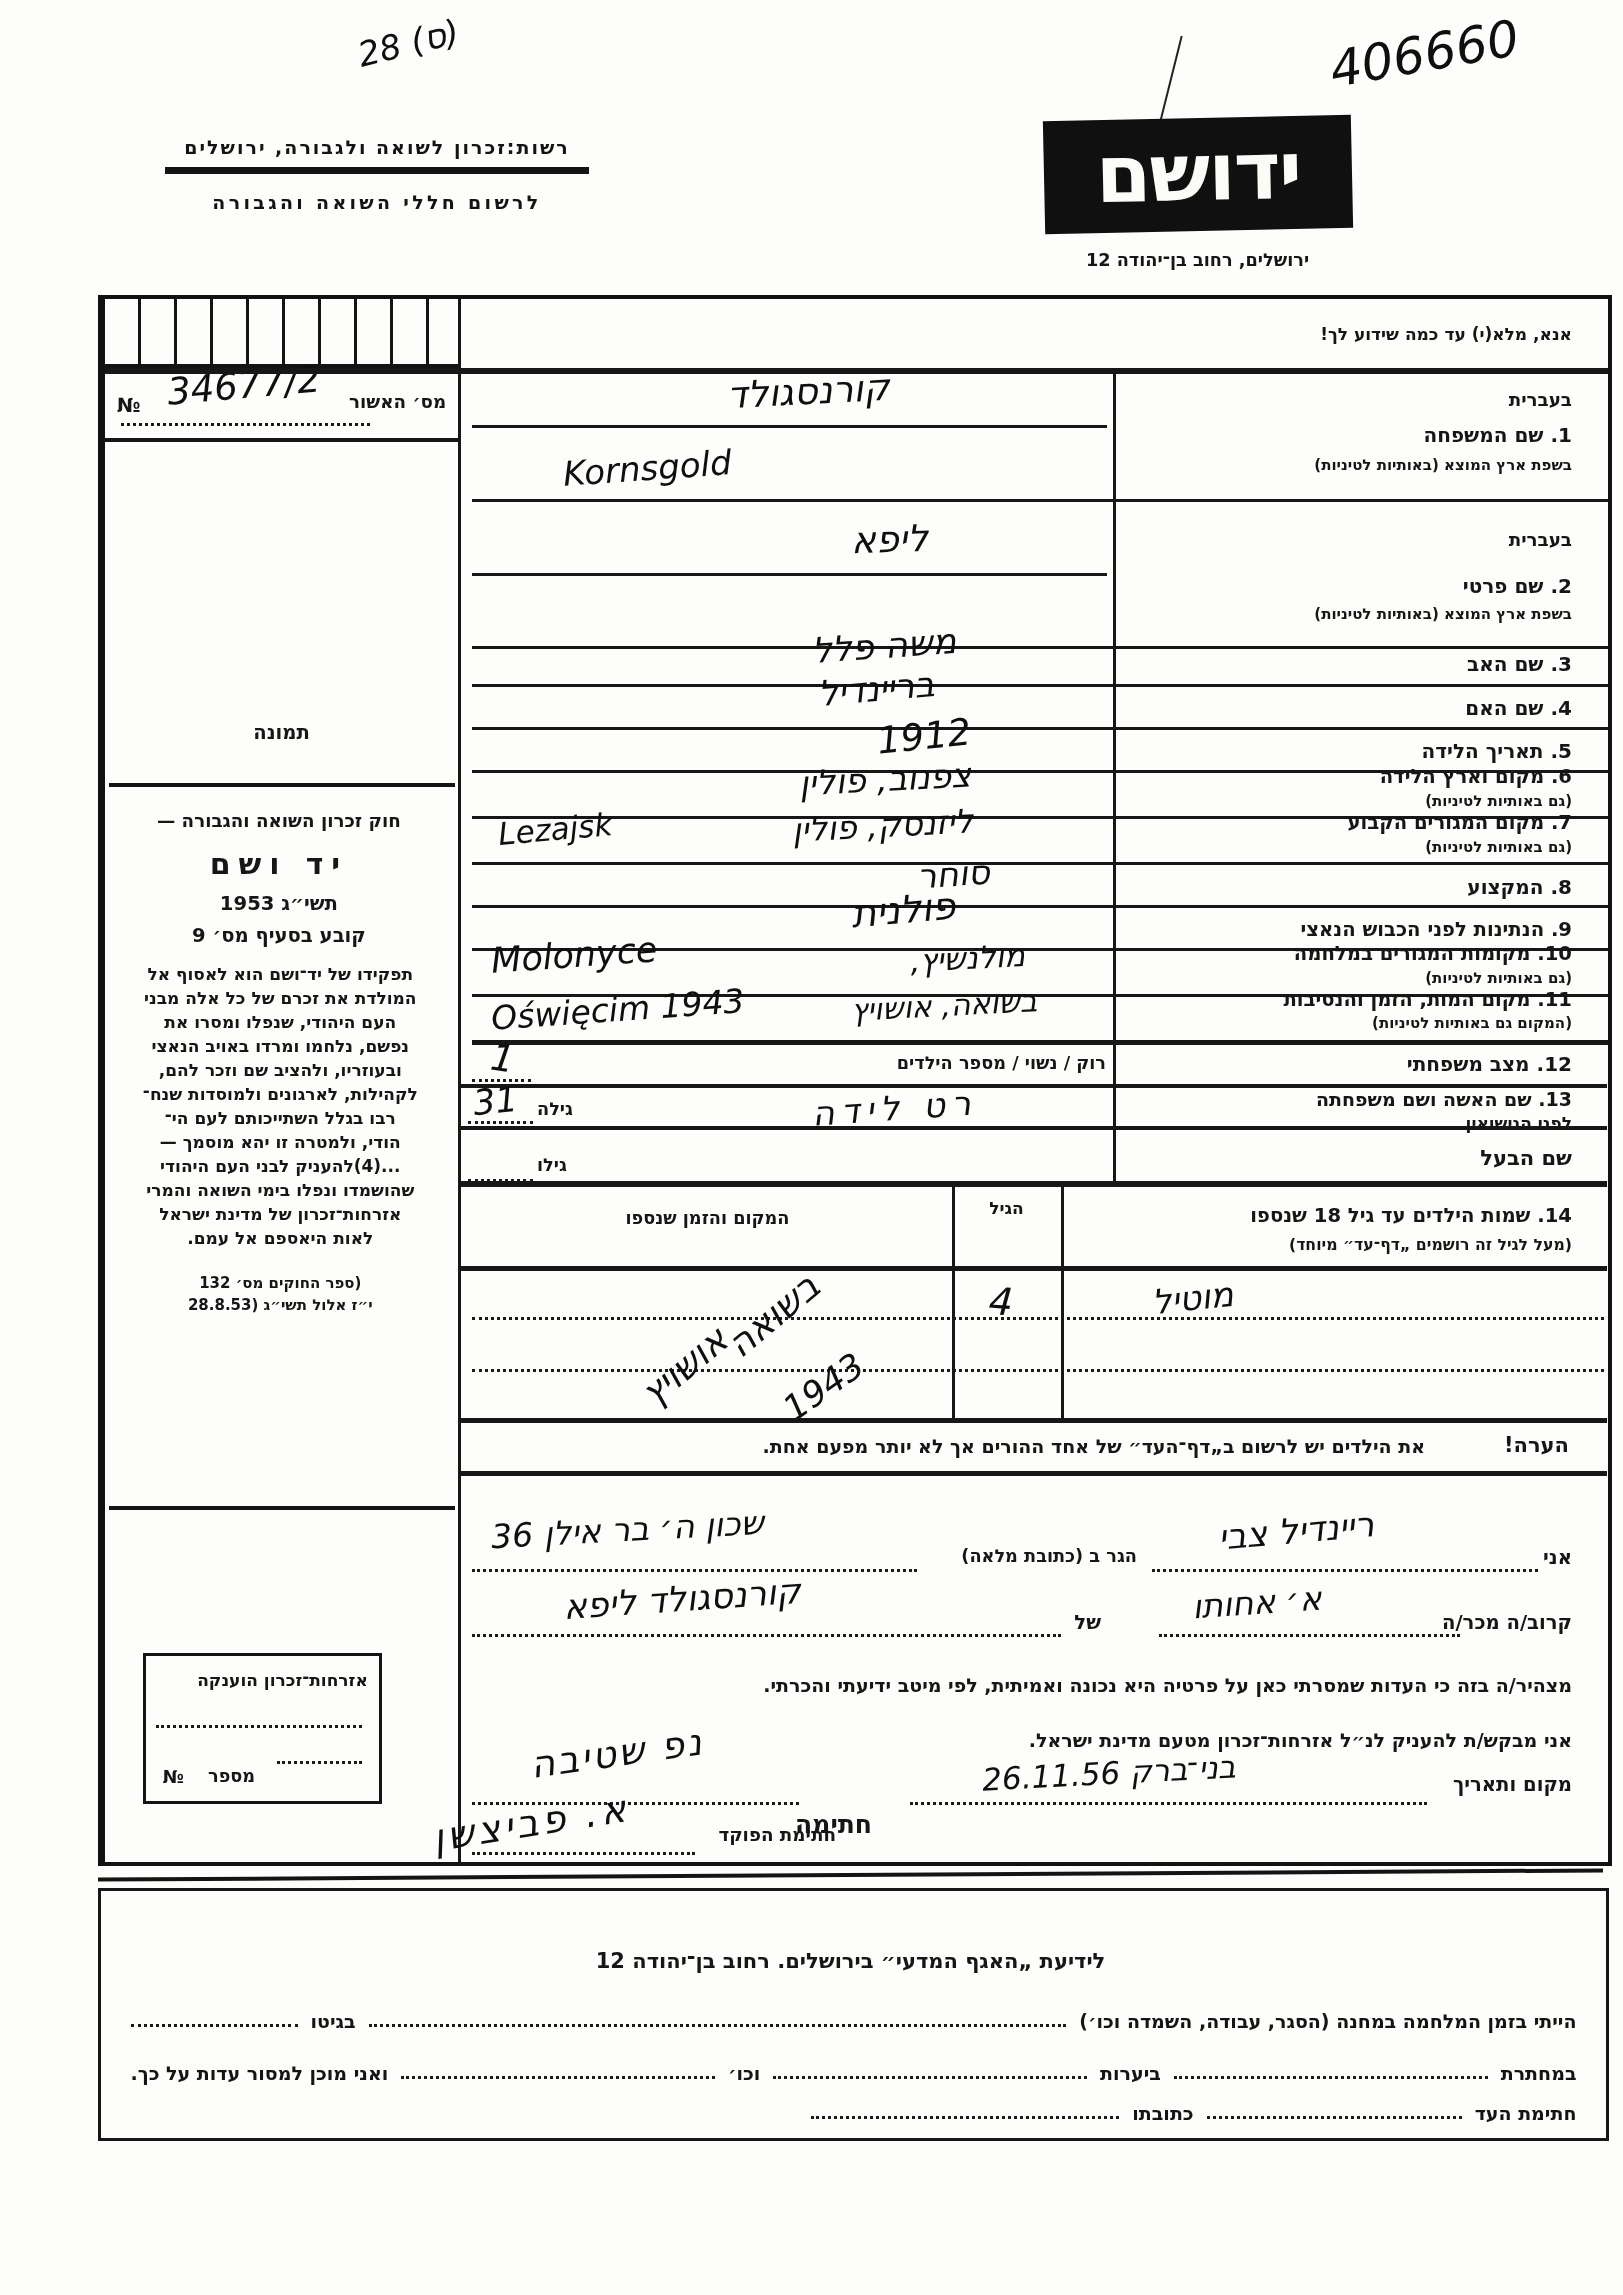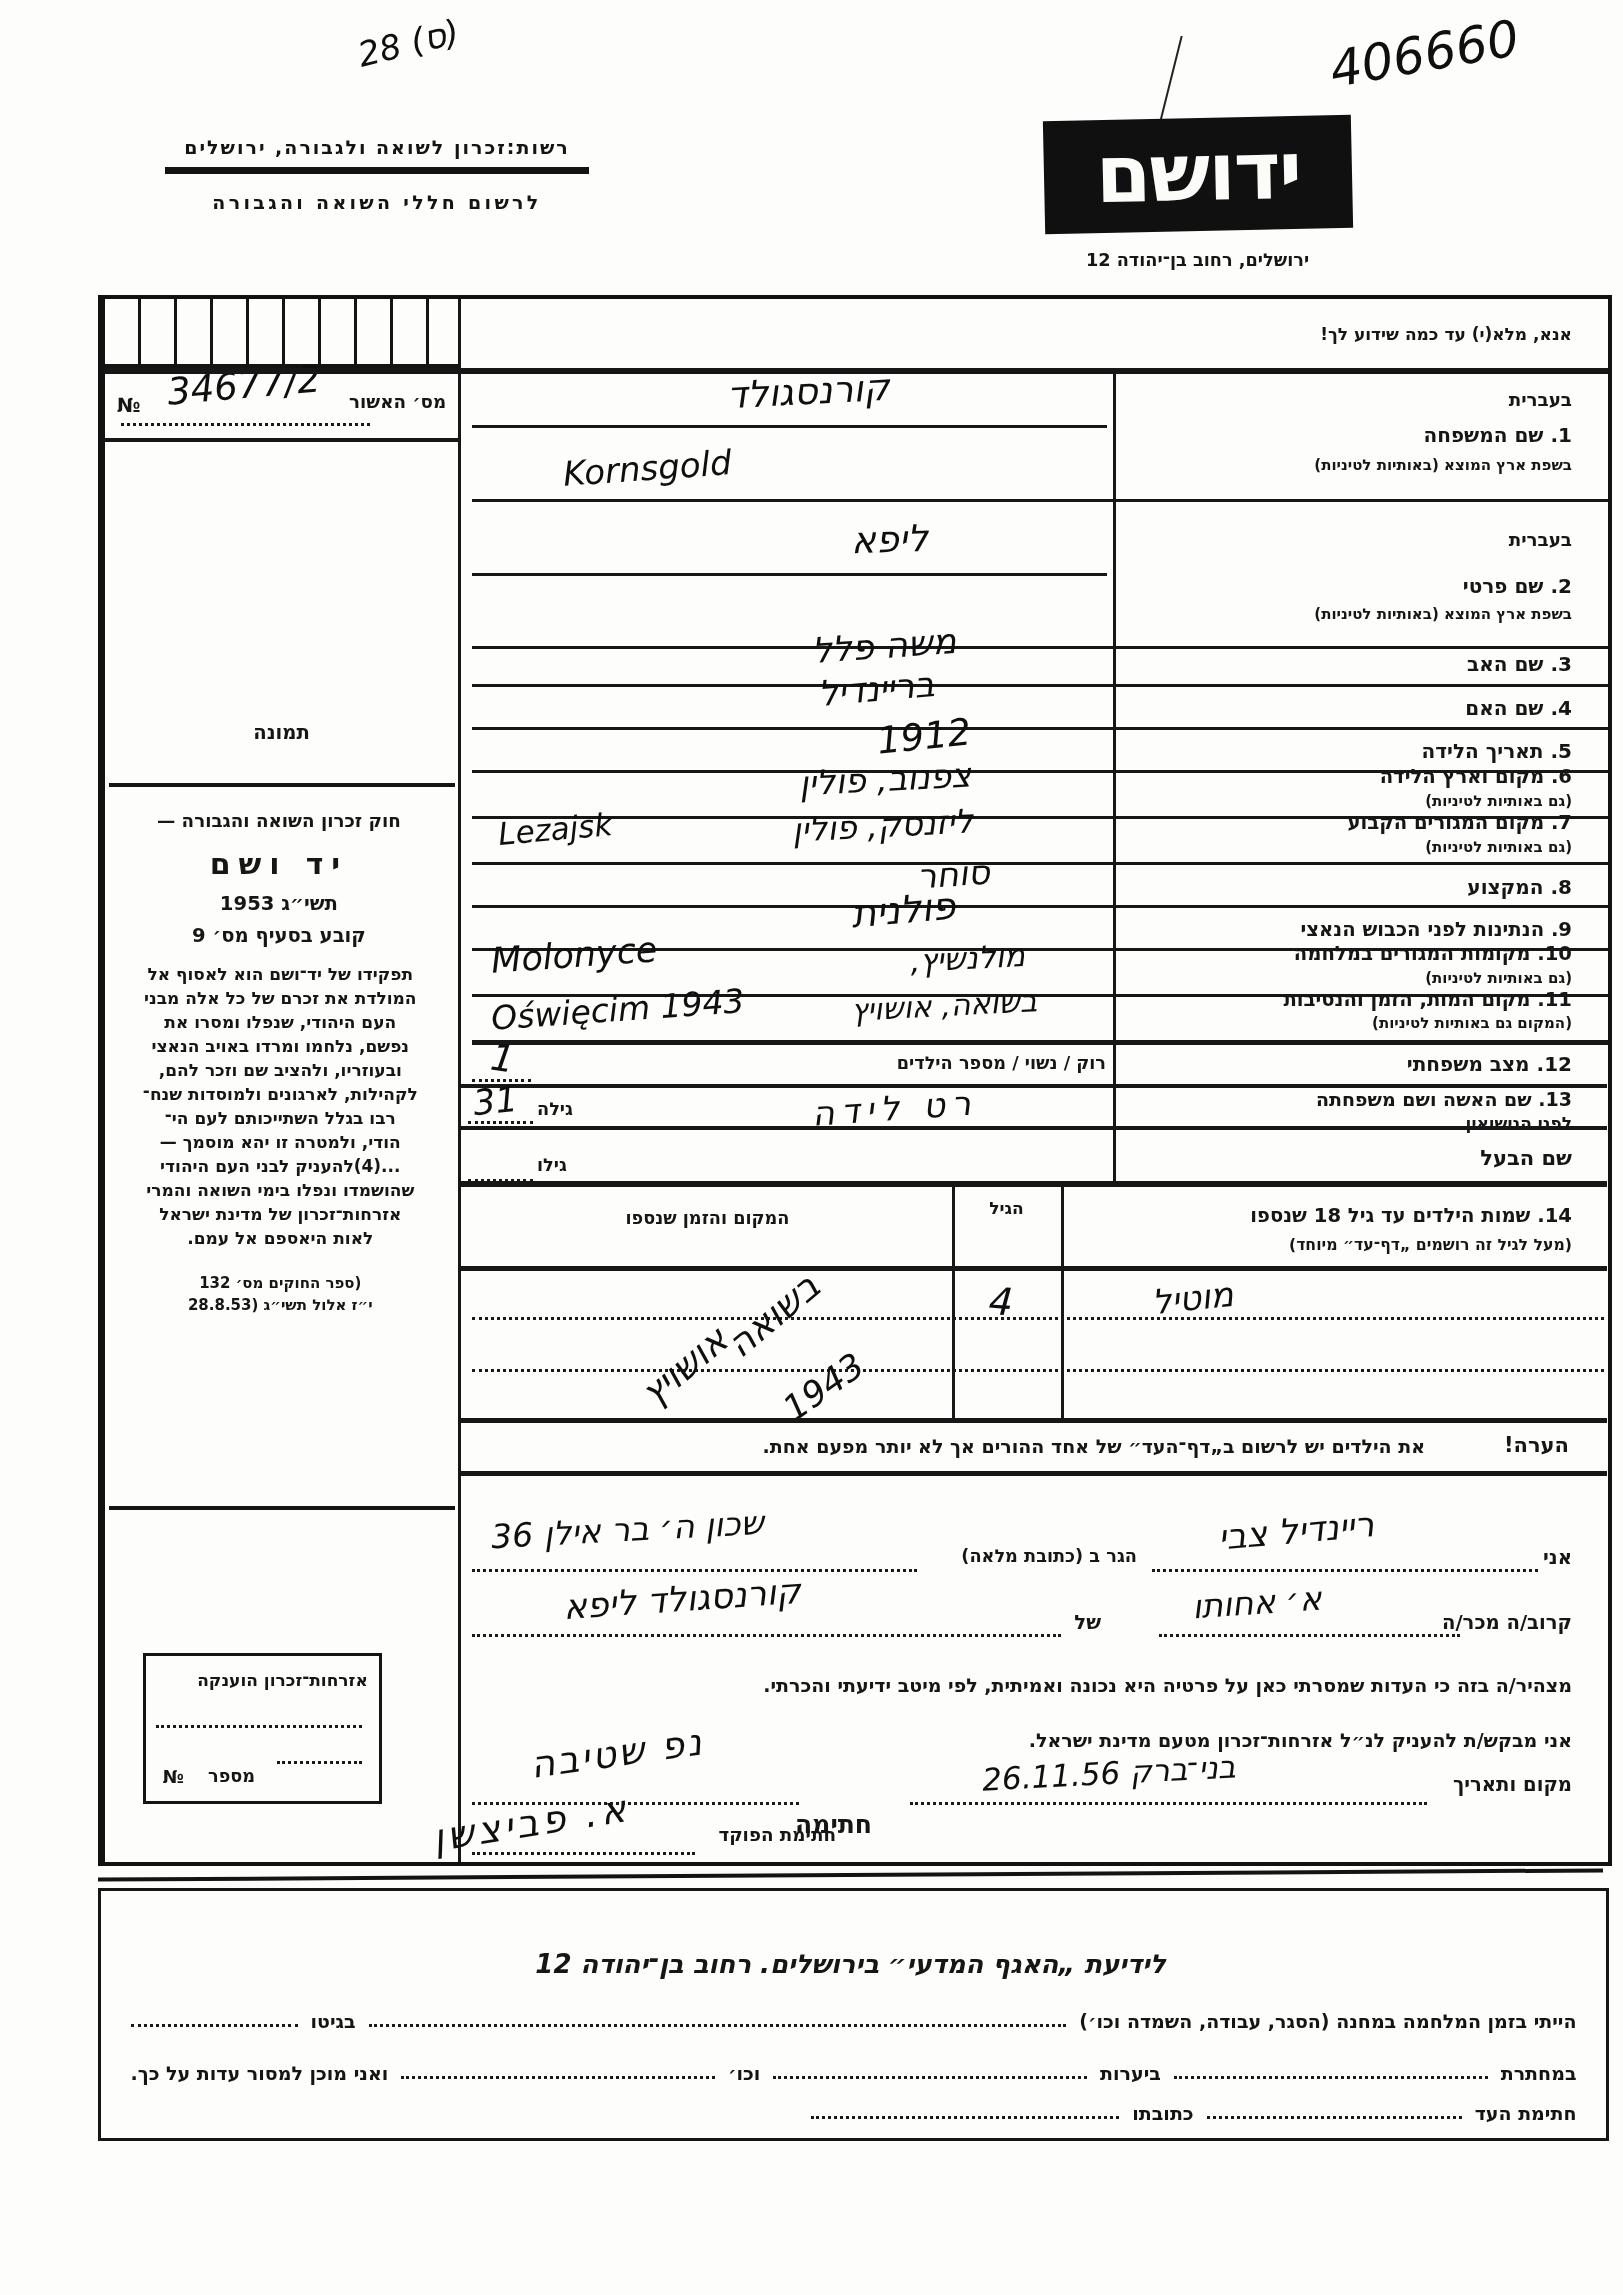--- a/index.html
+++ b/index.html
@@ -225,21 +225,21 @@
   <div class="lnd" style="left:367px;top:1503px;width:327px;"></div>
 
   <div class="p" style="right:772px;top:1525px;font-size:18.3px;">חתימת הפוקד</div>
   <div class="hw" style="left:327px;top:1502px;font-size:38px;transform:rotate(-9deg);letter-spacing:3.9px;">א. פביצשן</div>
   <div class="lnd" style="left:367px;top:1553px;width:223px;"></div>
 </div>
 
 <div class="abs" style="left:98px;top:1873px;width:1505px;height:3.9px;background:#141414;transform:rotate(-0.35deg);"></div>
 
 <div id="bottom-box">
-  <div class="p" style="left:0;top:58px;width:1499px;text-align:center;font-size:26px;position:absolute;font-style:italic;">לידיעת „האגף המדעי״ בירושלים.   רחוב בן־יהודה 12</div>
+  <div class="p" style="left:0;top:58px;width:1499px;text-align:center;font-size:21px;position:absolute;">לידיעת „האגף המדעי״ בירושלים.   רחוב בן־יהודה 12</div>
 
   <div class="brow" style="top:119px;">
     <span>הייתי בזמן המלחמה במחנה (הסגר, עבודה, השמדה וכו׳)</span>
     <span class="bdot bflex"></span>
     <span>בגיטו</span>
     <span class="bdot" style="flex:0 0 167px;"></span>
   </div>
 
   <div class="brow" style="top:171px;">
     <span>במחתרת</span>

